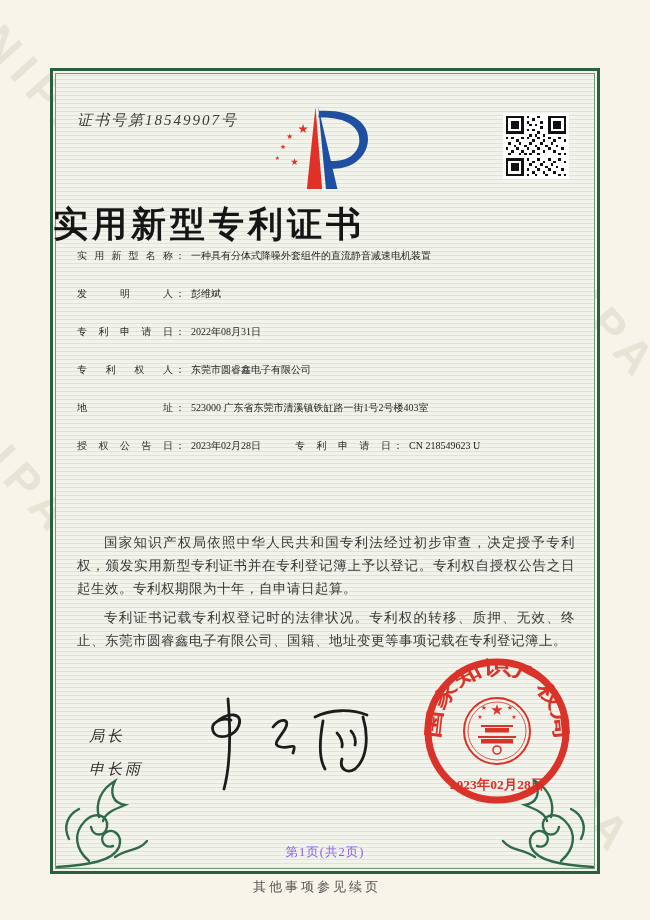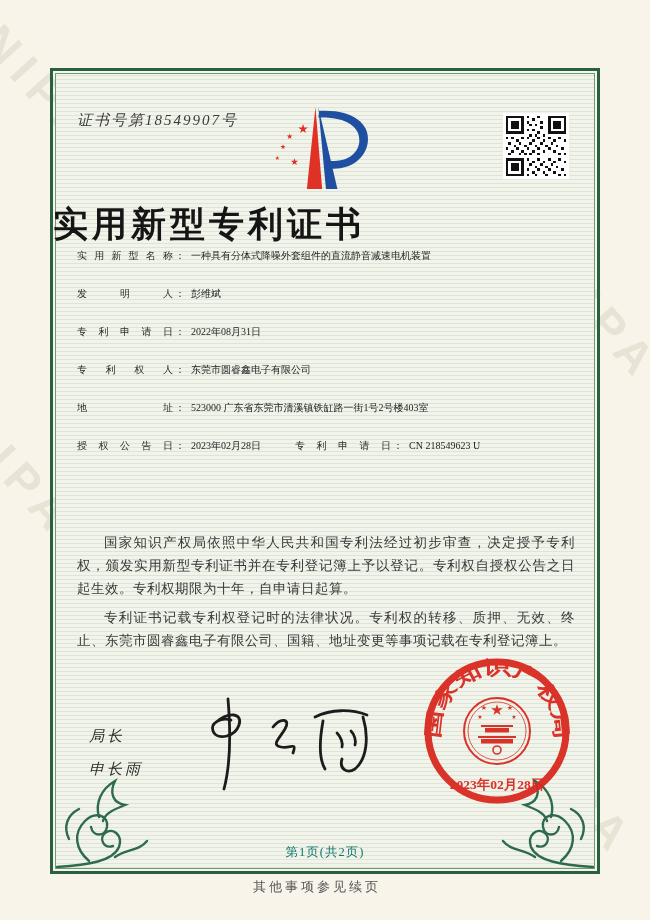--- a/index.html
+++ b/index.html
@@ -52,21 +52,21 @@
     font-size:13.5px;line-height:23px;letter-spacing:.5px;color:#383838;
     text-align:justify;
   }
   .bodytext p{margin:0 0 6px 0;text-indent:2em;font-family:Liberation Serif, serif;}
   .sig-block{position:absolute;left:36px;top:656px;font-size:15px;letter-spacing:3px;color:#2b2b2b;}
   .sig-block div{margin-bottom:14px;font-style:italic;}
   .signature{position:absolute;left:128px;top:618px;}
   .seal{position:absolute;left:368px;top:584px;mix-blend-mode:multiply;opacity:.95;}
   .page-num{
     position:absolute;left:0;right:0;bottom:10px;text-align:center;
-    font-size:12.5px;letter-spacing:1px;color:#0f766e;
+    font-size:12.5px;letter-spacing:1px;color:#8b5cf6;
   }
   .note{
     position:absolute;left:0;right:16px;top:878px;text-align:center;
     font-size:13px;letter-spacing:3px;color:#555;z-index:2;
   }
   .flourish{position:absolute;bottom:2px;z-index:2;}
   .flourish.bl{left:2px;}
   .flourish.br{right:2px;transform:scaleX(-1);}
 </style>
 </head>

